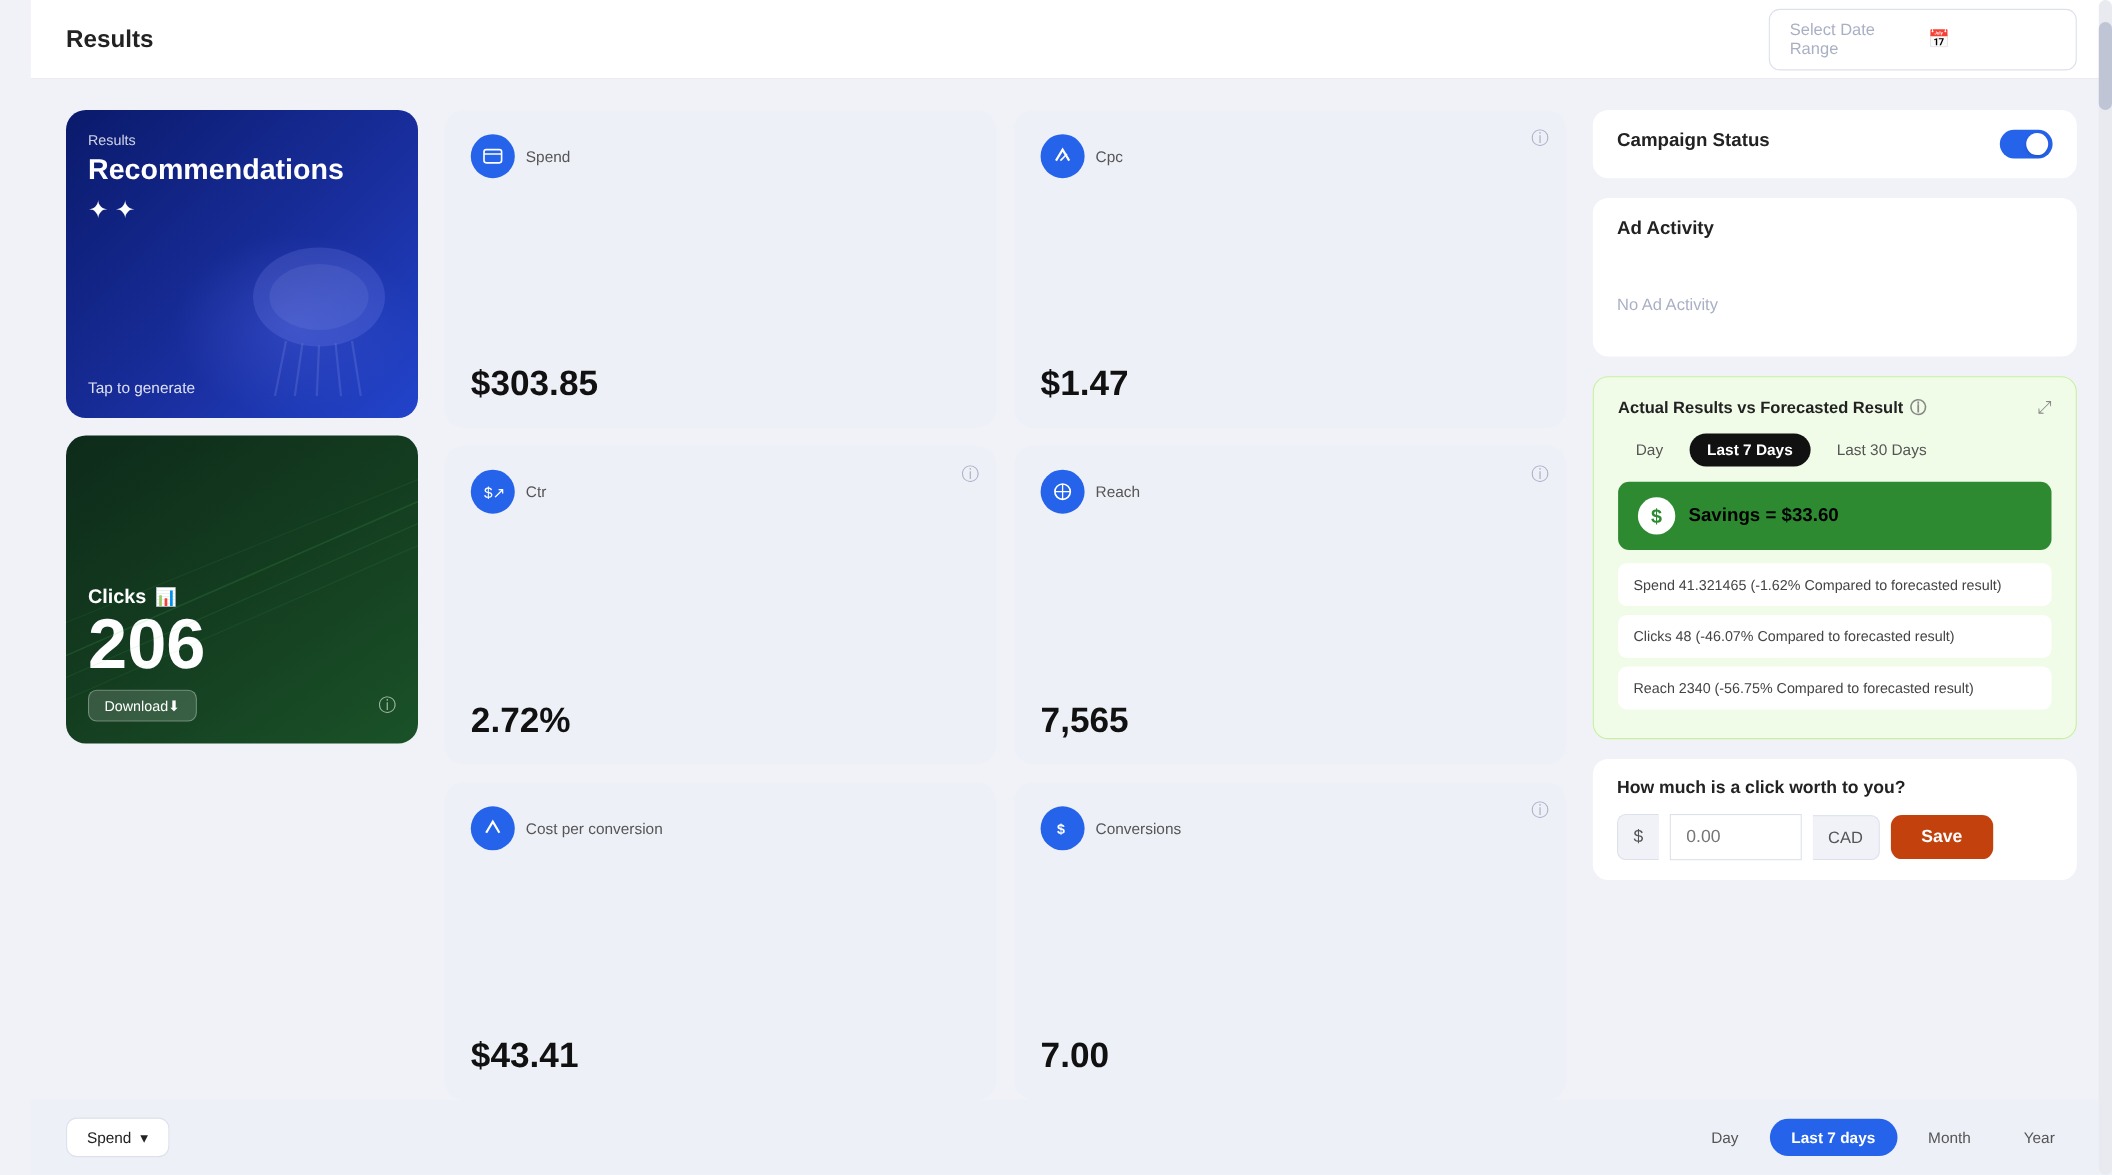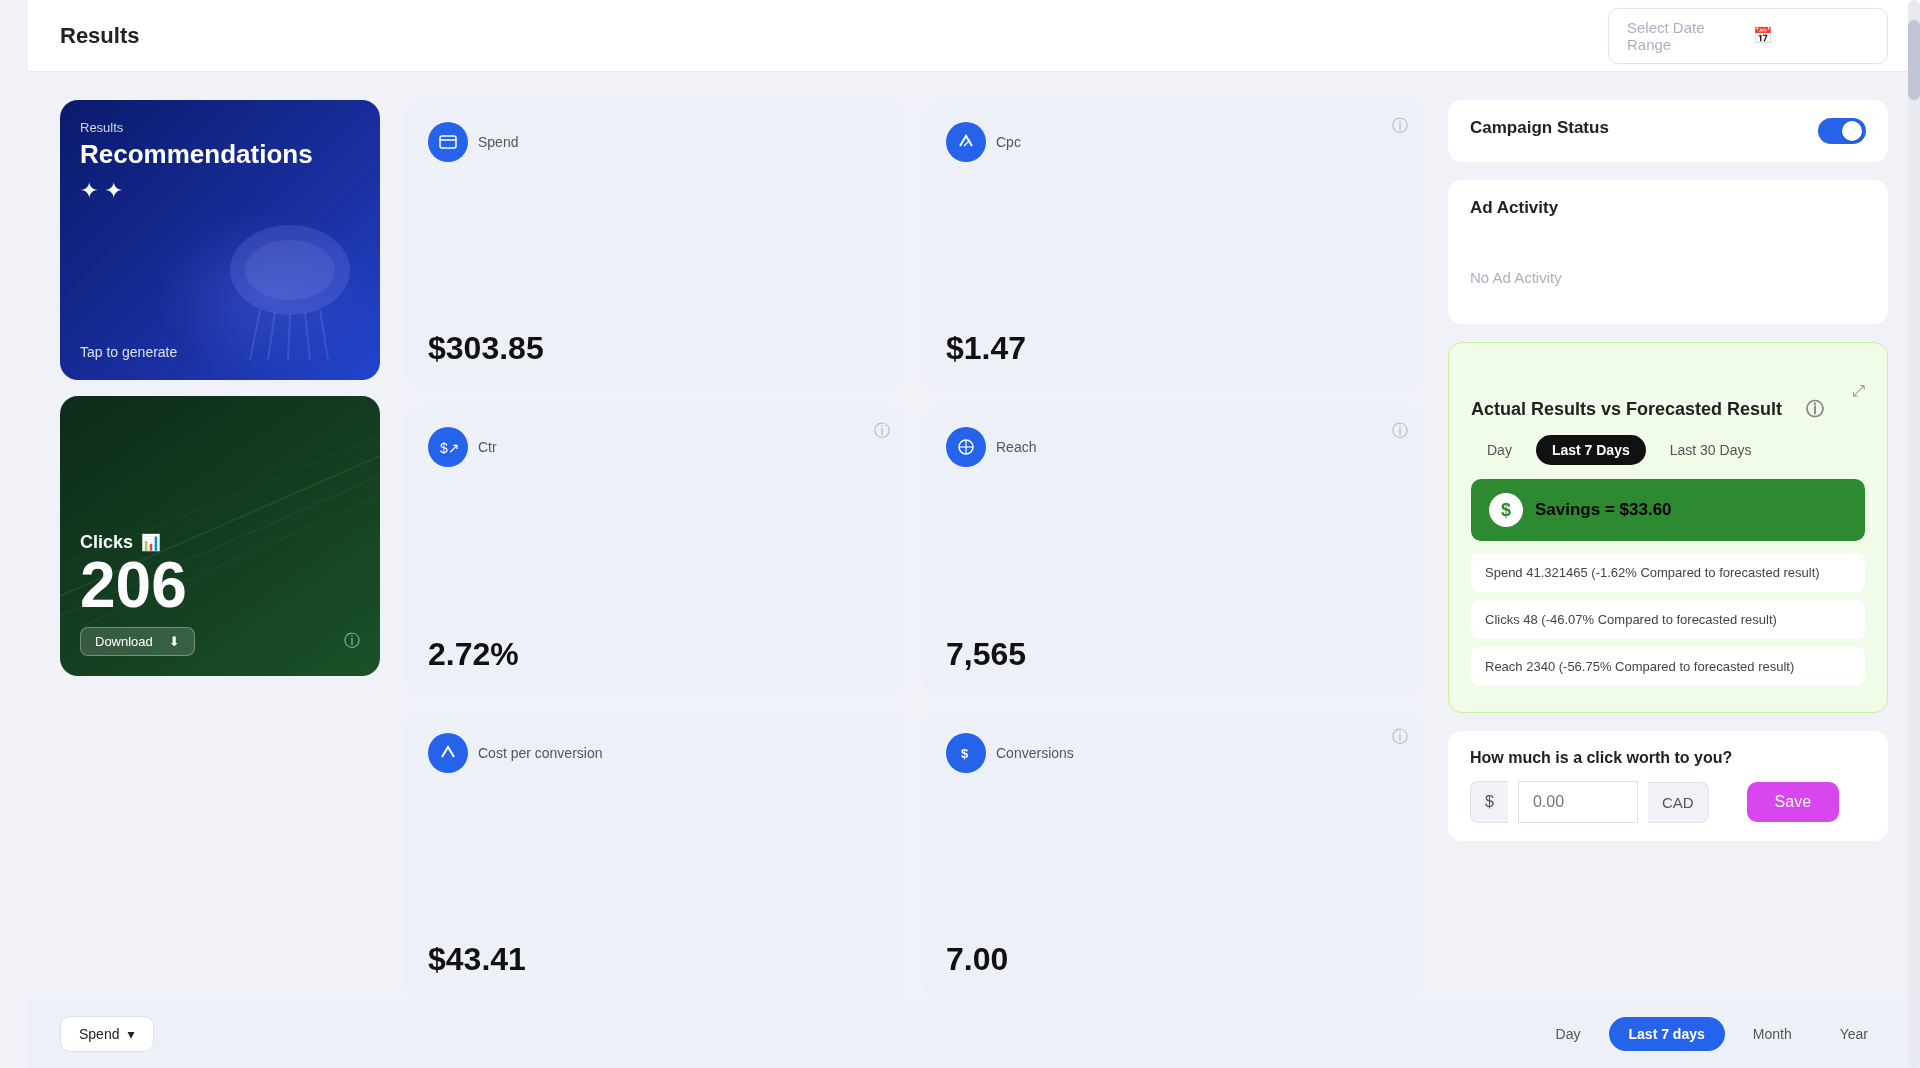--- a/index.html
+++ b/index.html
@@ -27,21 +27,21 @@
     .rec-label { font-size: 13px; color: rgba(255,255,255,0.8); }
     .rec-title { font-size: 26px; font-weight: 700; color: #fff; line-height: 1.2; margin-top: 4px; }
     .rec-sparkle { font-size: 22px; color: #fff; margin-top: 8px; }
     .rec-tap { color: rgba(255,255,255,0.85); font-size: 14px; }
     .jellyfish-overlay { position: absolute; bottom: 0; right: 0; width: 70%; height: 60%; opacity: 0.5; background: radial-gradient(ellipse at center, rgba(100,120,255,0.5) 0%, transparent 70%); border-radius: 50% 50% 0 0; }
 
     .clicks-card { border-radius: 18px; overflow: hidden; height: 280px; position: relative; background: linear-gradient(145deg, #0d2b1a 0%, #143d20 50%, #1a5228 100%); display: flex; flex-direction: column; justify-content: flex-end; padding: 20px; }
     .clicks-title { font-size: 18px; font-weight: 700; color: #fff; display: flex; align-items: center; gap: 8px; }
     .clicks-number { font-size: 64px; font-weight: 800; color: #fff; line-height: 1; }
     .clicks-bottom { display: flex; align-items: center; justify-content: space-between; margin-top: 10px; }
-    .download-btn { background: rgba(255,255,255,0.15); border: 1px solid rgba(255,255,255,0.3); border-radius: 8px; color: #fff; padding: 6px 14px; font-size: 13px; cursor: pointer; display: flex; align-items: center; gap: 16px; }
+    .download-btn { background: rgba(255,255,255,0.15); border: 1px solid rgba(255,255,255,0.3); border-radius: 8px; color: #fff; padding: 6px 14px; font-size: 13px; cursor: pointer; display: flex; align-items: center; gap: 0; }
     .info-circle { color: rgba(255,255,255,0.6); font-size: 16px; cursor: pointer; }
 
     
     .metrics-grid { flex: 1; display: grid; grid-template-columns: 1fr 1fr; grid-template-rows: 1fr 1fr 1fr; gap: 16px; }
     .metric-card { background: #eef0f8; border-radius: 18px; padding: 22px 24px; display: flex; flex-direction: column; justify-content: space-between; position: relative; }
     .metric-top { display: flex; align-items: center; gap: 10px; }
     .metric-icon { width: 40px; height: 40px; border-radius: 50%; background: #2563eb; display: flex; align-items: center; justify-content: center; color: #fff; font-size: 18px; flex-shrink: 0; }
     .metric-label { font-size: 14px; color: #555; }
     .metric-value { font-size: 32px; font-weight: 700; color: #111; margin-top: 12px; }
     .metric-info { position: absolute; top: 16px; right: 16px; color: #aab0c4; font-size: 16px; cursor: pointer; }
@@ -52,37 +52,37 @@
     .campaign-status-label { font-size: 17px; font-weight: 600; }
     .toggle { width: 48px; height: 26px; background: #2563eb; border-radius: 13px; position: relative; cursor: pointer; }
     .toggle-knob { width: 20px; height: 20px; background: #fff; border-radius: 50%; position: absolute; top: 3px; right: 4px; box-shadow: 0 1px 3px rgba(0,0,0,0.2); }
 
     .ad-activity-panel { background: #fff; border-radius: 14px; padding: 18px 22px; }
     .ad-activity-title { font-size: 17px; font-weight: 600; margin-bottom: 31px; }
     .no-ad-activity { text-align: left; color: #aab0c4; font-size: 15px; padding: 20px 0; }
 
     .forecasted-panel { background: #f0fce8; border: 1.5px solid #c8f0a0; border-radius: 14px; padding: 18px 22px; }
     .forecasted-header { display: flex; align-items: center; justify-content: space-between; margin-bottom: 14px; }
-    .forecasted-title { font-size: 18px; font-weight: 600; display: flex; align-items: center; gap: 24px; margin-top: 36px; }
+    .forecasted-title { font-size: 15px; font-weight: 600; display: flex; align-items: center; gap: 6px; }
     .external-icon { color: #888; font-size: 16px; cursor: pointer; }
     .period-tabs { display: flex; align-items: center; gap: 8px; margin-bottom: 14px; }
     .period-tab { padding: 7px 16px; border-radius: 8px; font-size: 14px; cursor: pointer; color: #555; background: transparent; border: none; }
     .period-tab.active { background: #111; color: #fff; font-weight: 600; border-radius: 20px; }
     .savings-badge { background: #2d8a30; border-radius: 10px; padding: 14px 18px; display: flex; align-items: center; gap: 12px; margin-bottom: 12px; }
     .savings-icon { width: 34px; height: 34px; border-radius: 50%; background: #fff; display: flex; align-items: center; justify-content: center; color: #2d8a30; font-size: 18px; font-weight: 700; }
     .savings-text { font-size: 17px; font-weight: 700; color: #000000; }
     .forecast-row { background: #fff; border-radius: 8px; padding: 12px 14px; font-size: 13px; color: #444; margin-bottom: 8px; }
 
     .click-worth-panel { background: #fff; border-radius: 14px; padding: 18px 22px; }
     .click-worth-title { font-size: 16px; font-weight: 600; margin-bottom: 14px; }
     .click-worth-input-row { display: flex; align-items: center; gap: 10px; }
     .dollar-prefix { background: #f0f2f8; border-radius: 8px 0 0 8px; padding: 11px 14px; font-size: 16px; color: #555; border: 1px solid #dde1ec; border-right: none; }
     .click-worth-input { border: 1px solid #dde1ec; padding: 11px 14px; font-size: 16px; width: 120px; color: #bbb; outline: none; }
     .cad-suffix { background: #f0f2f8; border-radius: 0 8px 8px 0; padding: 11px 14px; font-size: 15px; color: #555; border: 1px solid #dde1ec; border-left: none; }
-    .save-btn { background: #d946ef; color: #fff; border: none; border-radius: 10px; padding: 11px 28px; font-size: 16px; font-weight: 400; cursor: pointer; margin-left: 28px; }
+    .save-btn { background: #c2410c; color: #fff; border: none; border-radius: 10px; padding: 11px 28px; font-size: 16px; font-weight: 700; cursor: pointer; }
 
     
     .bottom-bar { background: #eef0f8; padding: 16px 32px; display: flex; align-items: center; gap: 20px; margin-top: auto; }
     .metric-select { background: #fff; border: 1.5px solid #dde1ec; border-radius: 10px; padding: 9px 18px; font-size: 14px; cursor: pointer; display: flex; align-items: center; gap: 8px; }
     .period-btns { display: flex; align-items: center; gap: 8px; margin-left: auto; }
     .period-btn { padding: 9px 20px; border-radius: 20px; font-size: 14px; cursor: pointer; background: transparent; border: none; color: #555; }
     .period-btn.active { background: #2563eb; color: #fff; font-weight: 600; }
   </style>
 </head>
 <body>

